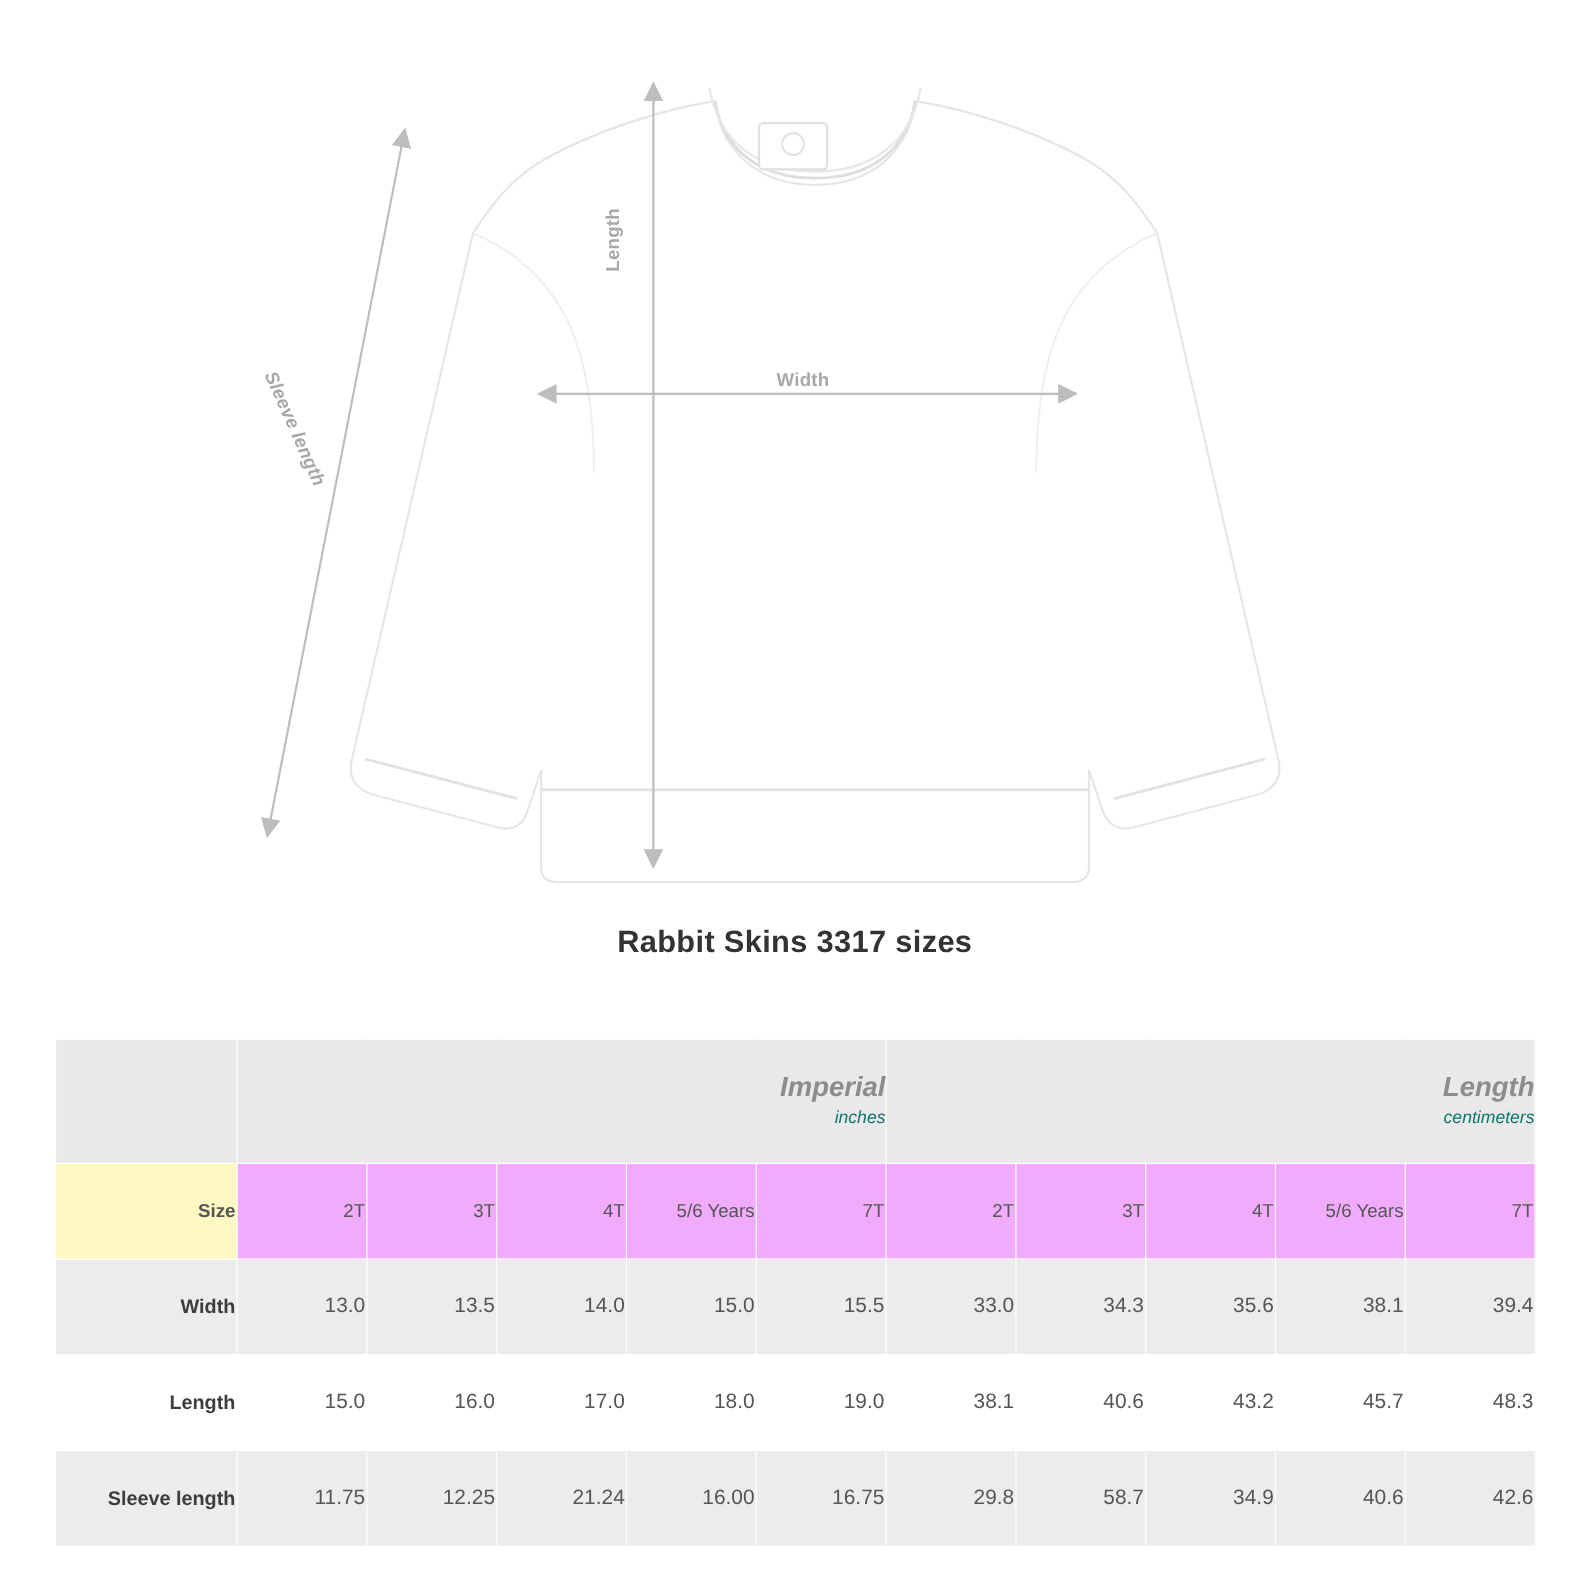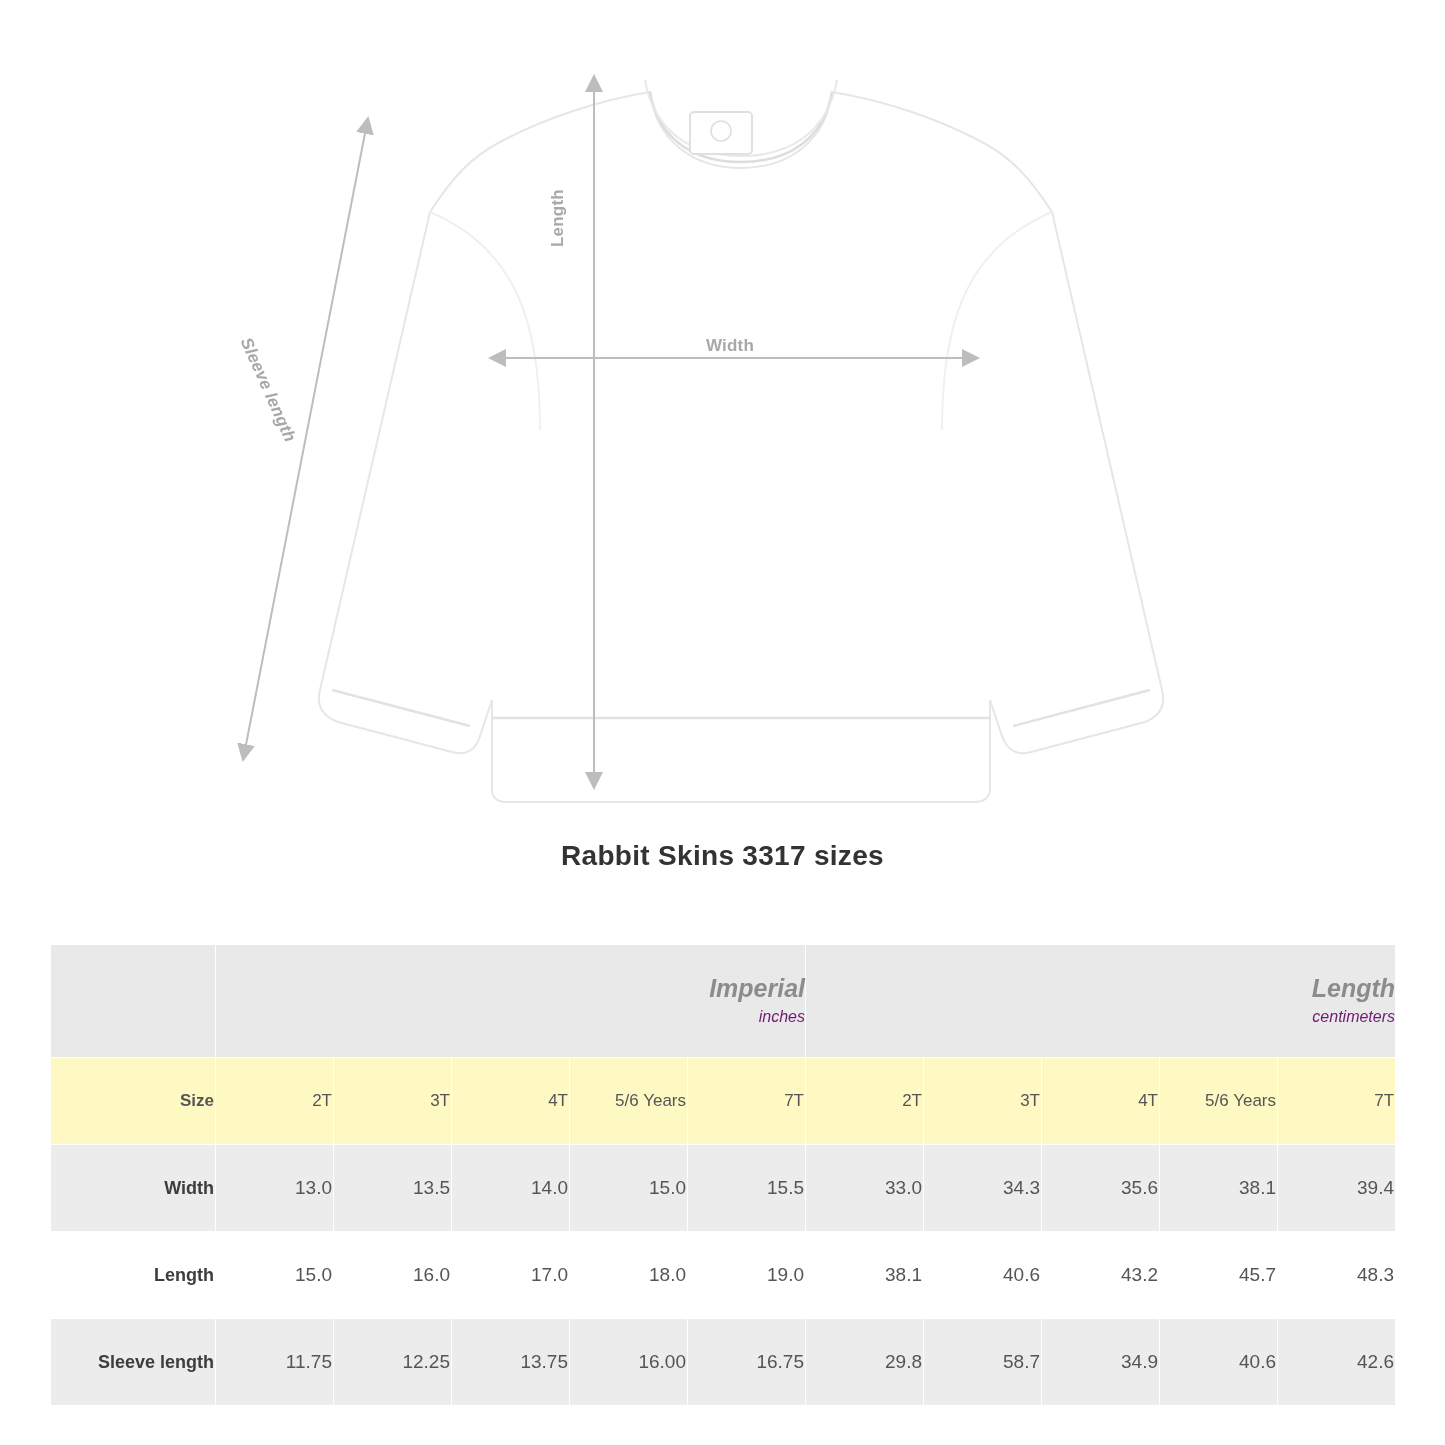--- a/index.html
+++ b/index.html
@@ -105,27 +105,27 @@
   .unit-title {
     font-size: 25px;
     font-style: italic;
     font-weight: bold;
     color: #8c8c8c;
     line-height: 1.25;
   }
   .unit-sub {
     font-size: 16px;
     font-style: italic;
-    color: #701a75;
+    color: #0f766e;
     line-height: 1.5;
   }
 
   
   .head-row td {
-    background: #fef9c3;
+    background: #f0abfc;
     height: 84px;
     font-size: 17px;
     color: #444444;
   }
   .head-row td.rowlabel {
     background: #fef9c3;
     font-weight: bold;
     font-size: 17px;
   }
 
@@ -295,21 +295,21 @@
           <td>40.6</td>
           <td>43.2</td>
           <td>45.7</td>
           <td>48.3</td>
         </tr>
 
         <tr class="data-row shade">
           <td class="rowlabel">Sleeve length</td>
           <td>11.75</td>
           <td>12.25</td>
-          <td>13.75</td>
+          <td>21.24</td>
           <td>16.00</td>
           <td>16.75</td>
           <td>29.8</td>
           <td>58.7</td>
           <td>34.9</td>
           <td>40.6</td>
           <td>42.6</td>
         </tr>
       </tbody>
     </table>

